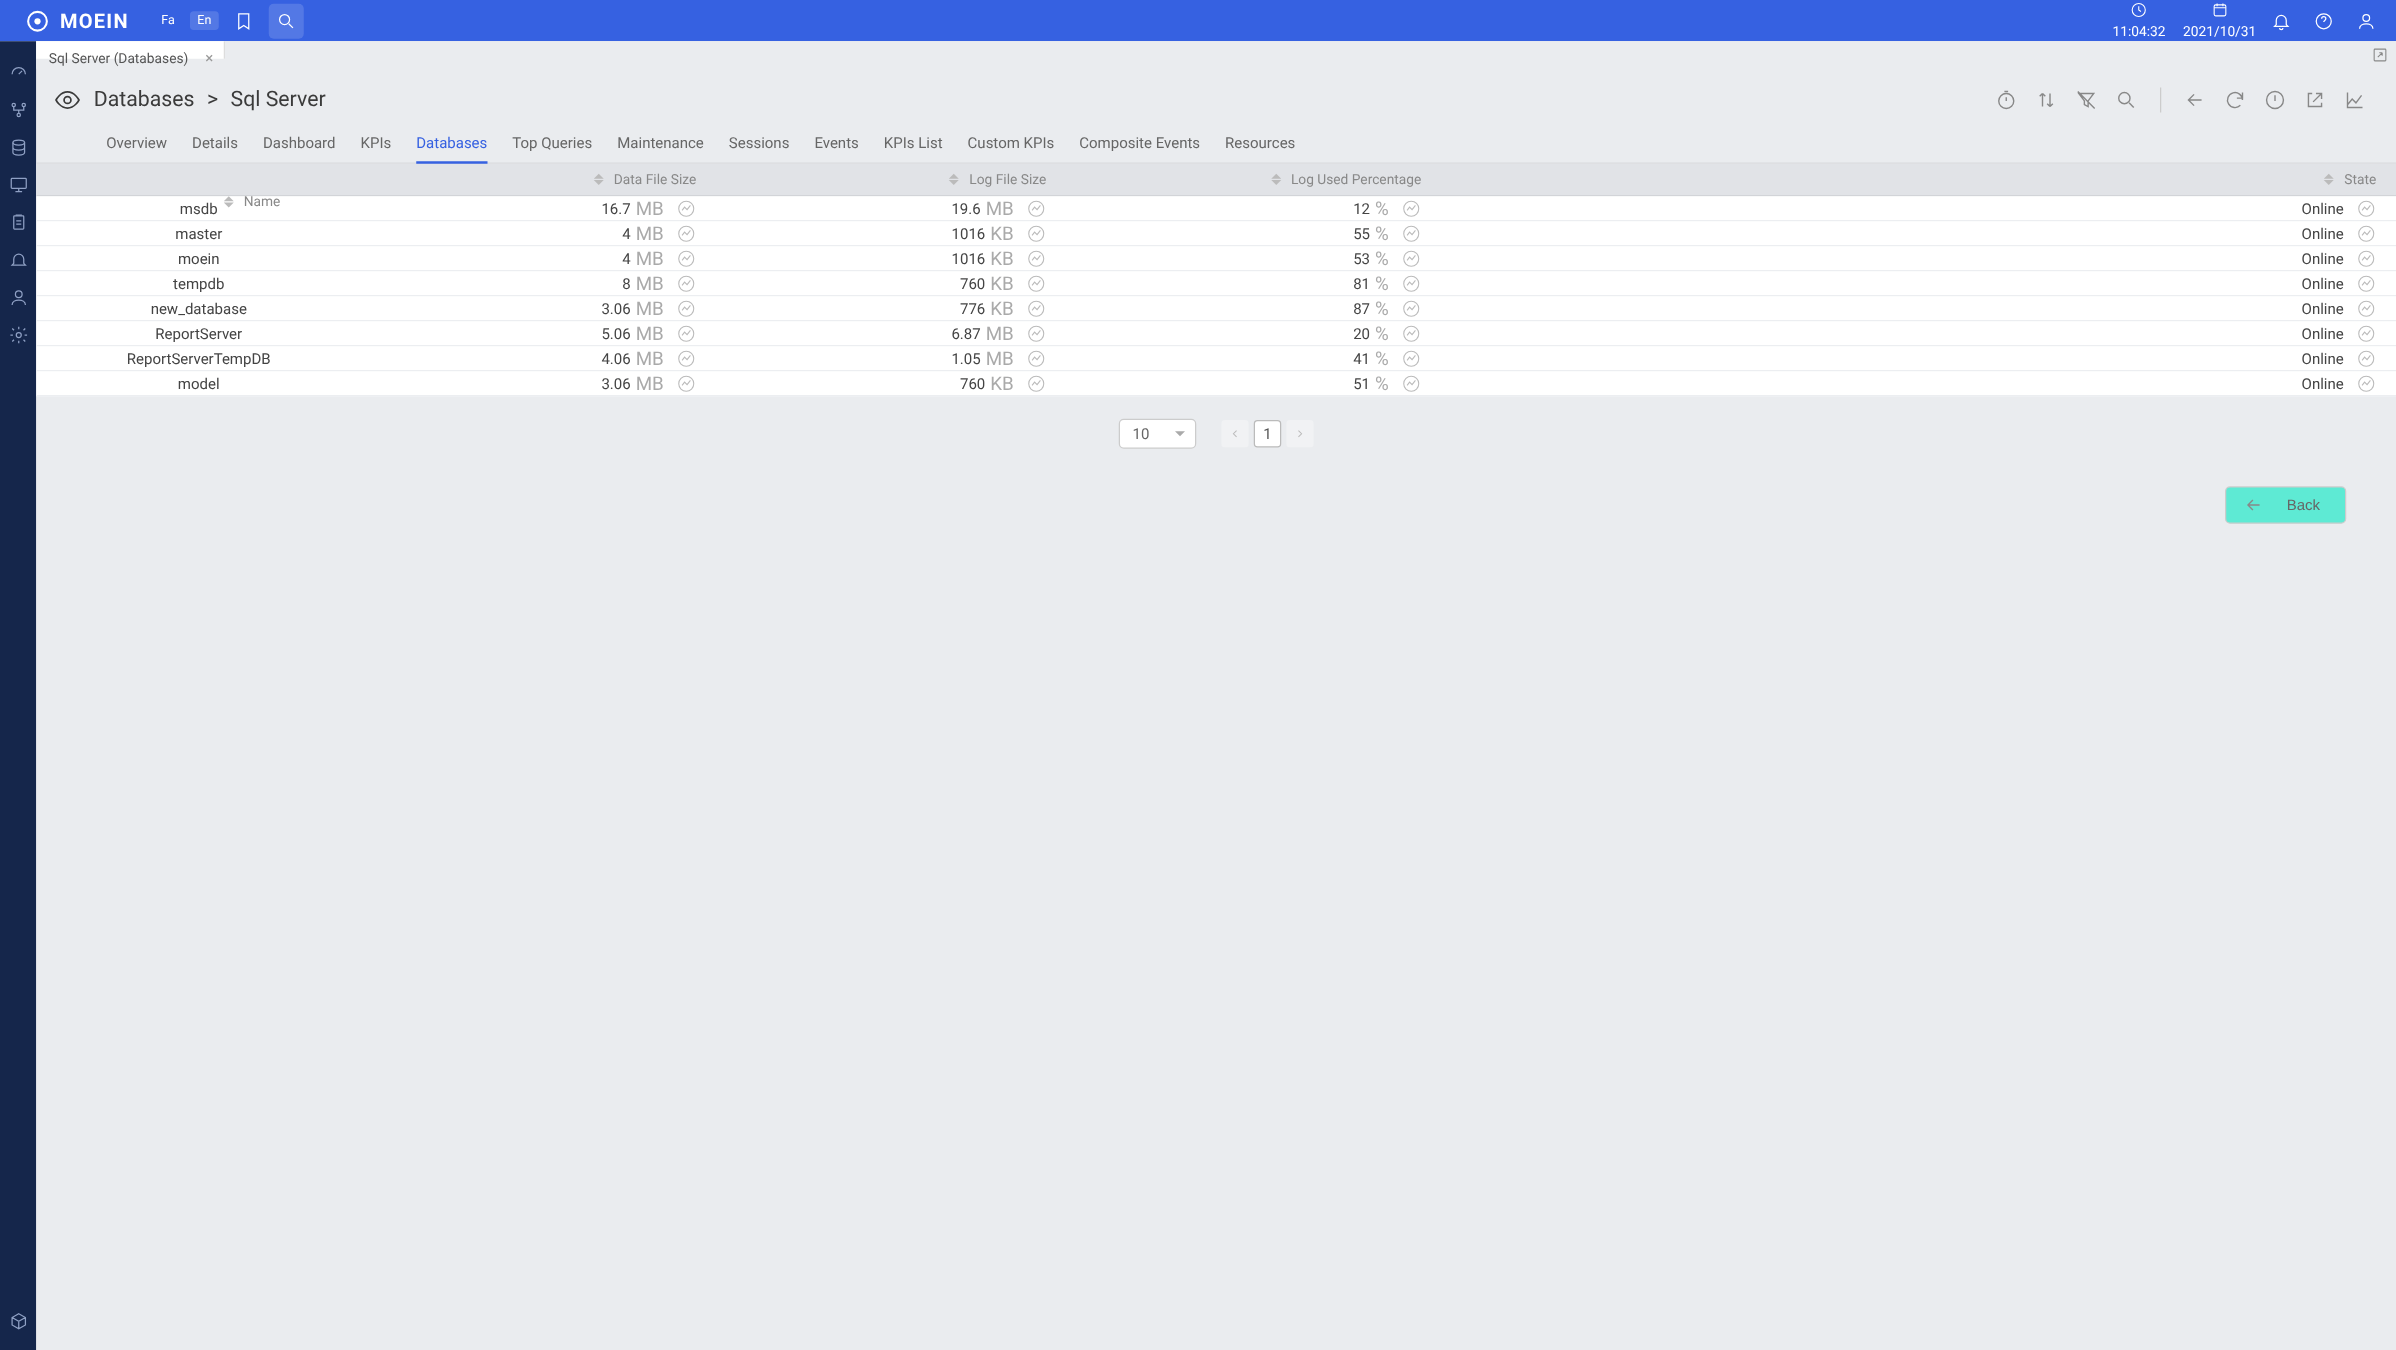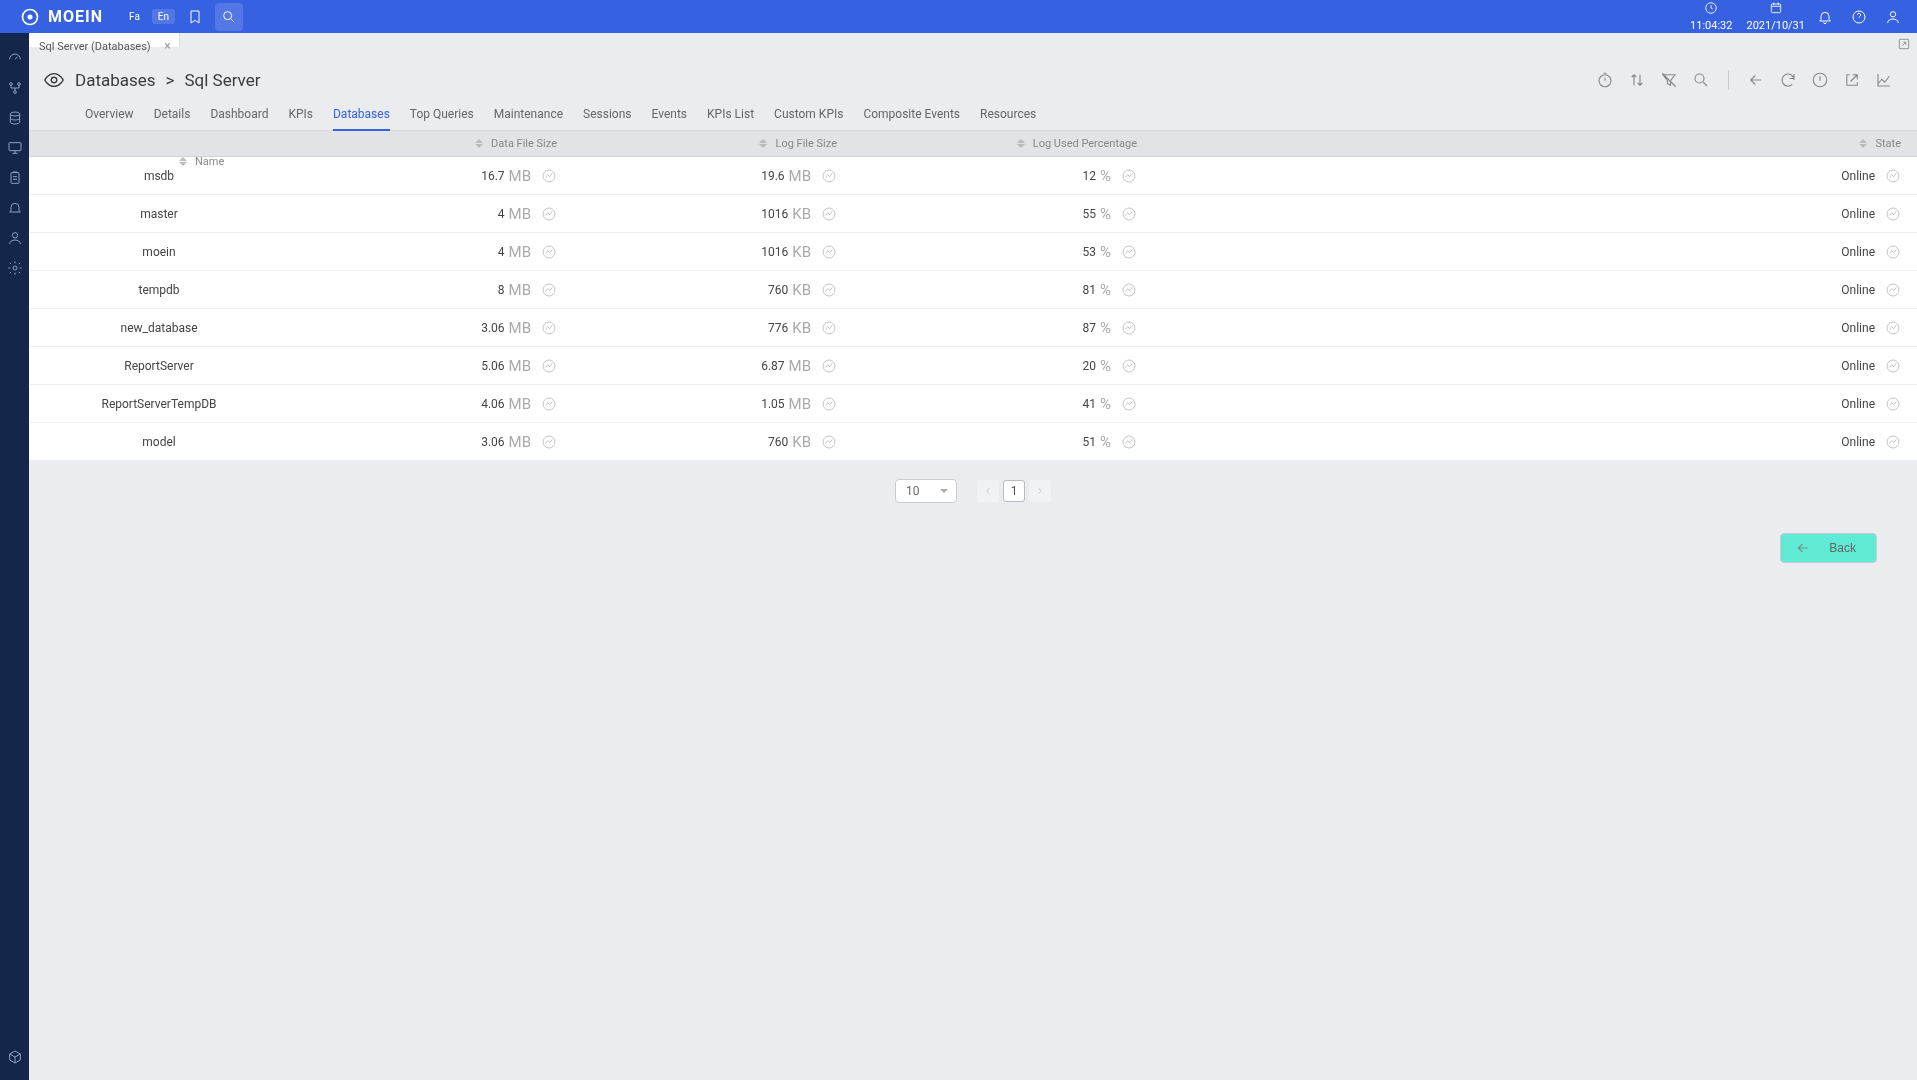--- a/index.html
+++ b/index.html
@@ -52,21 +52,21 @@
 .col-datasize { flex: 0 0 280px; justify-content:flex-end; padding-right:12px;}
 .col-logsize { flex: 0 0 280px; justify-content:flex-end; padding-right:12px;}
 .col-logpct { flex: 0 0 300px; justify-content:flex-end; padding-right:12px;}
 .col-state { flex: 1; justify-content:flex-end; padding-right:16px;}
 .th { font-size:11px; color:#888; gap:6px;}
 .sort-arrows { width:10px;height:12px;display:inline-flex;flex-direction:column;justify-content:center;gap:0px;}
 .sort-arrows::before,.sort-arrows::after{content:"";width:0;height:0;border-left:4px solid transparent;border-right:4px solid transparent;}
 .sort-arrows::before{border-bottom:4px solid #bbb;margin-bottom:1px;}
 .sort-arrows::after{border-top:4px solid #bbb;}
 
-.tbody .tr { display:flex; height:38px; align-items:center; background:#fff; border-bottom:1px solid #eceef1;}
+.tbody .tr { display:flex; height:20px; align-items:center; background:#fff; border-bottom:1px solid #eceef1;}
 .td.name { flex:0 0 260px; justify-content:center; font-size:12px; color:#444; text-align:center;}
 .td.val { font-size:12px; color:#444; gap:4px;}
 .unit { font-size:15px; color:#aaa; text-transform:uppercase;}
 .mini-icon { width:16px;height:16px;margin-left:6px;}
 .mini-icon svg {width:16px;height:16px;stroke:#bbb;fill:none;stroke-width:1.3;}
 
 .table-footer { display:flex; justify-content:center; align-items:center; gap:20px; padding:18px 0 10px 0;}
 .page-size-select { border:1px solid #ccc; border-radius:4px; padding:4px 24px 4px 10px; font-size:12px; color:#666; background:#fff; position:relative;min-width:62px;}
 .page-size-select::after{content:"";position:absolute;right:8px;top:50%;border-left:4px solid transparent;border-right:4px solid transparent;border-top:4px solid #aaa;transform:translateY(-50%);}
 .pager { display:flex; gap:4px; align-items:center;}

